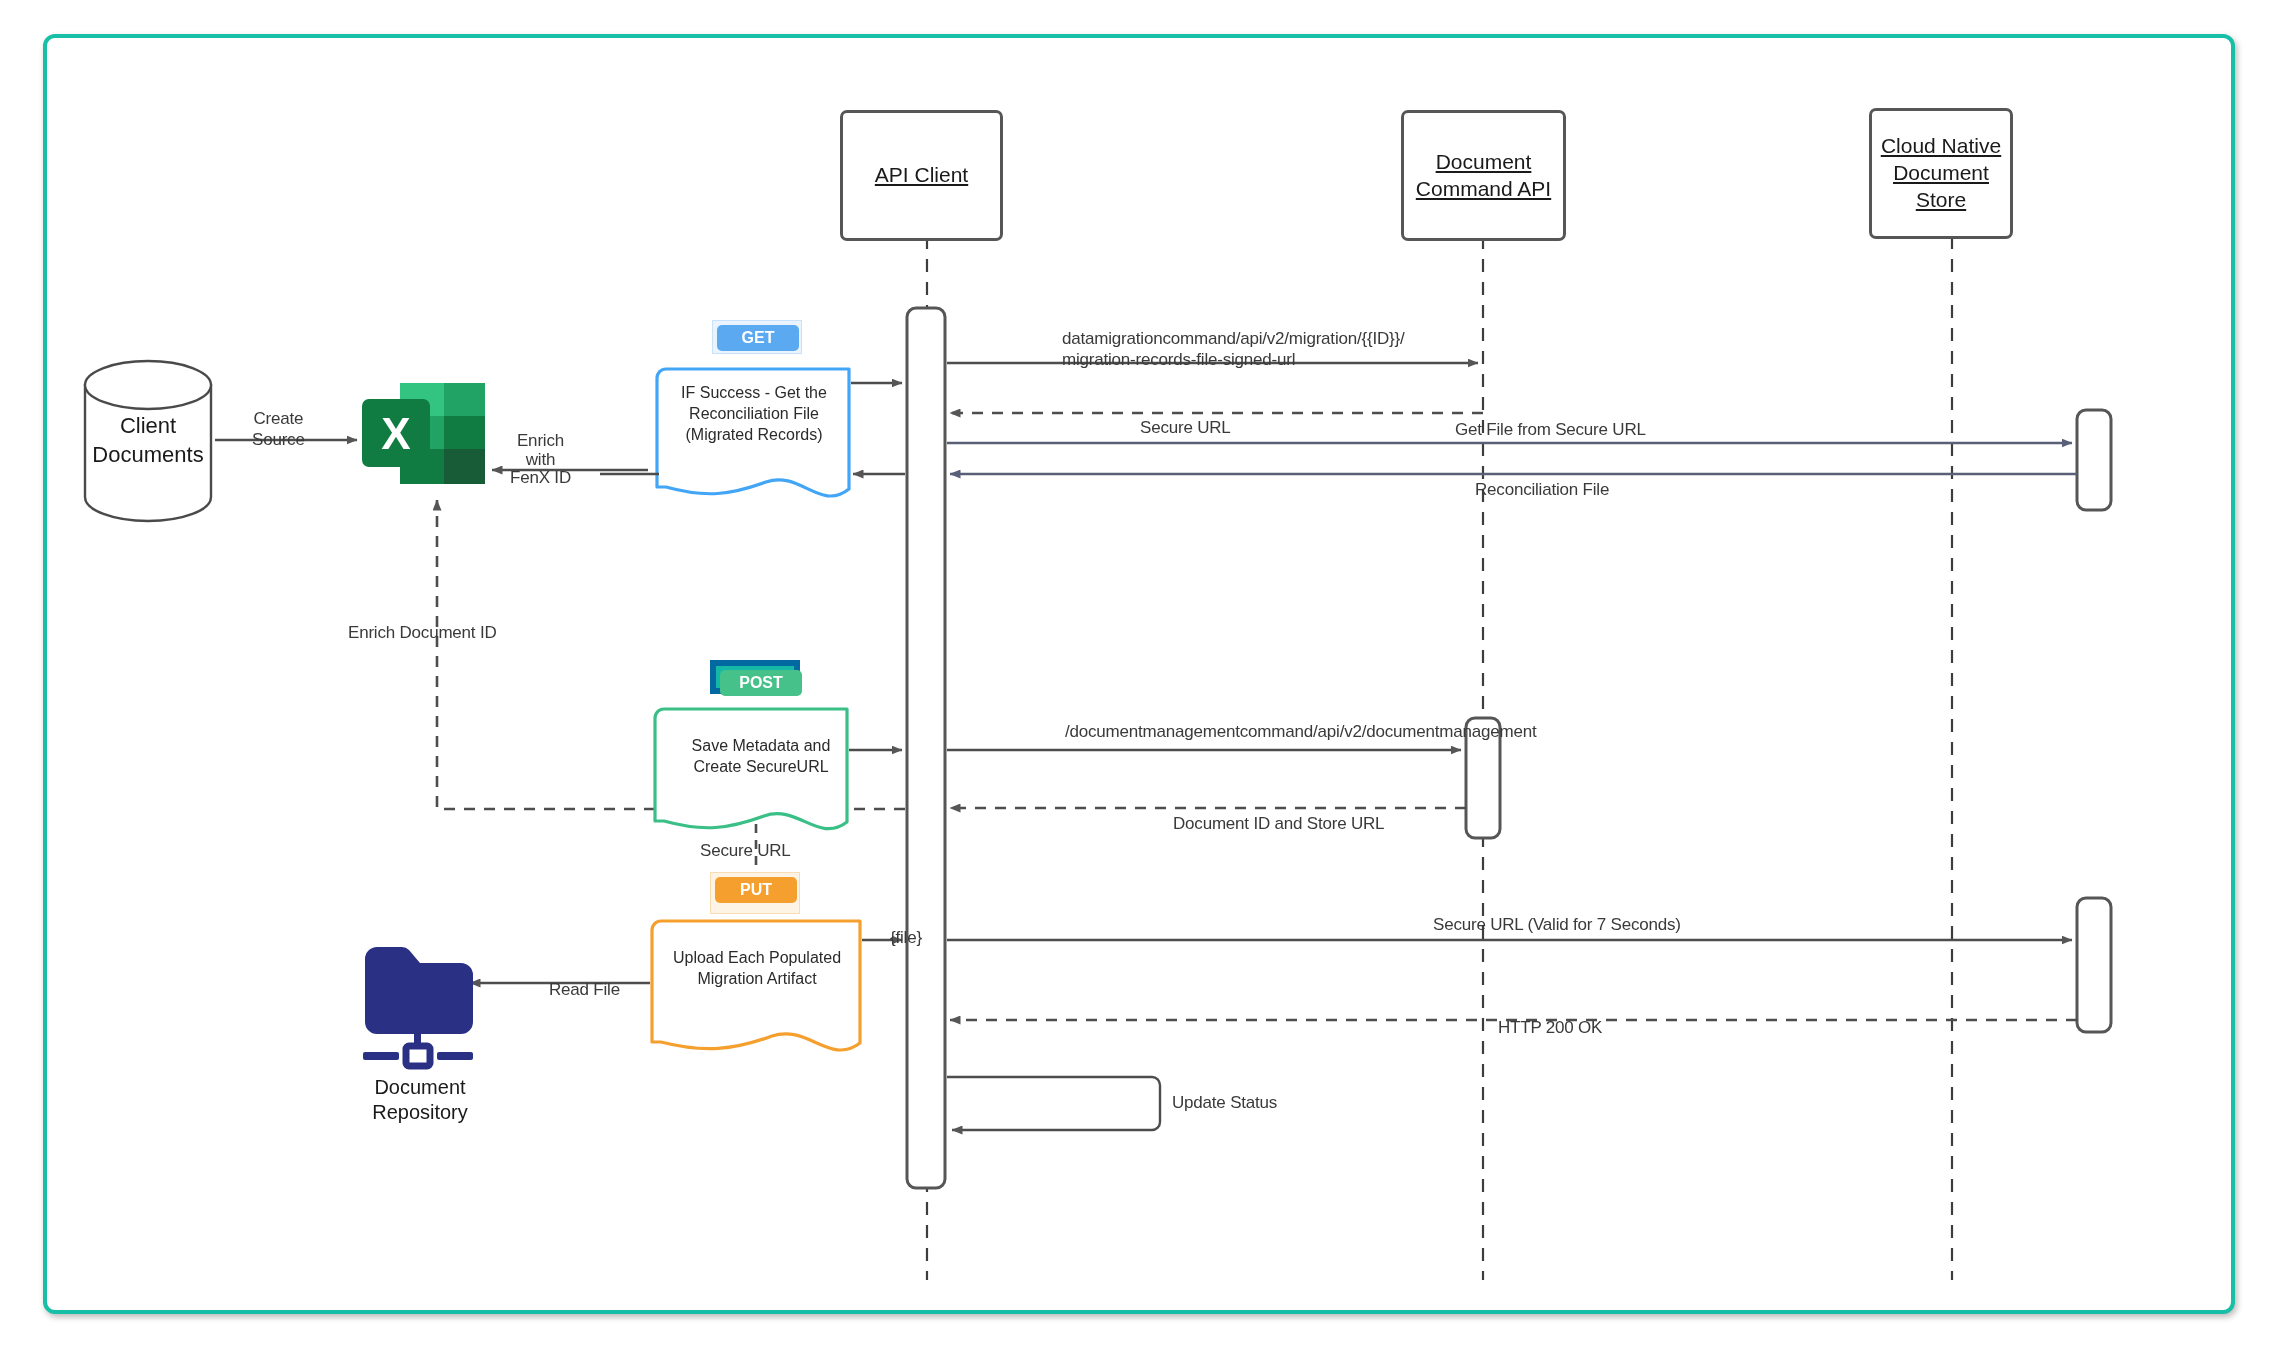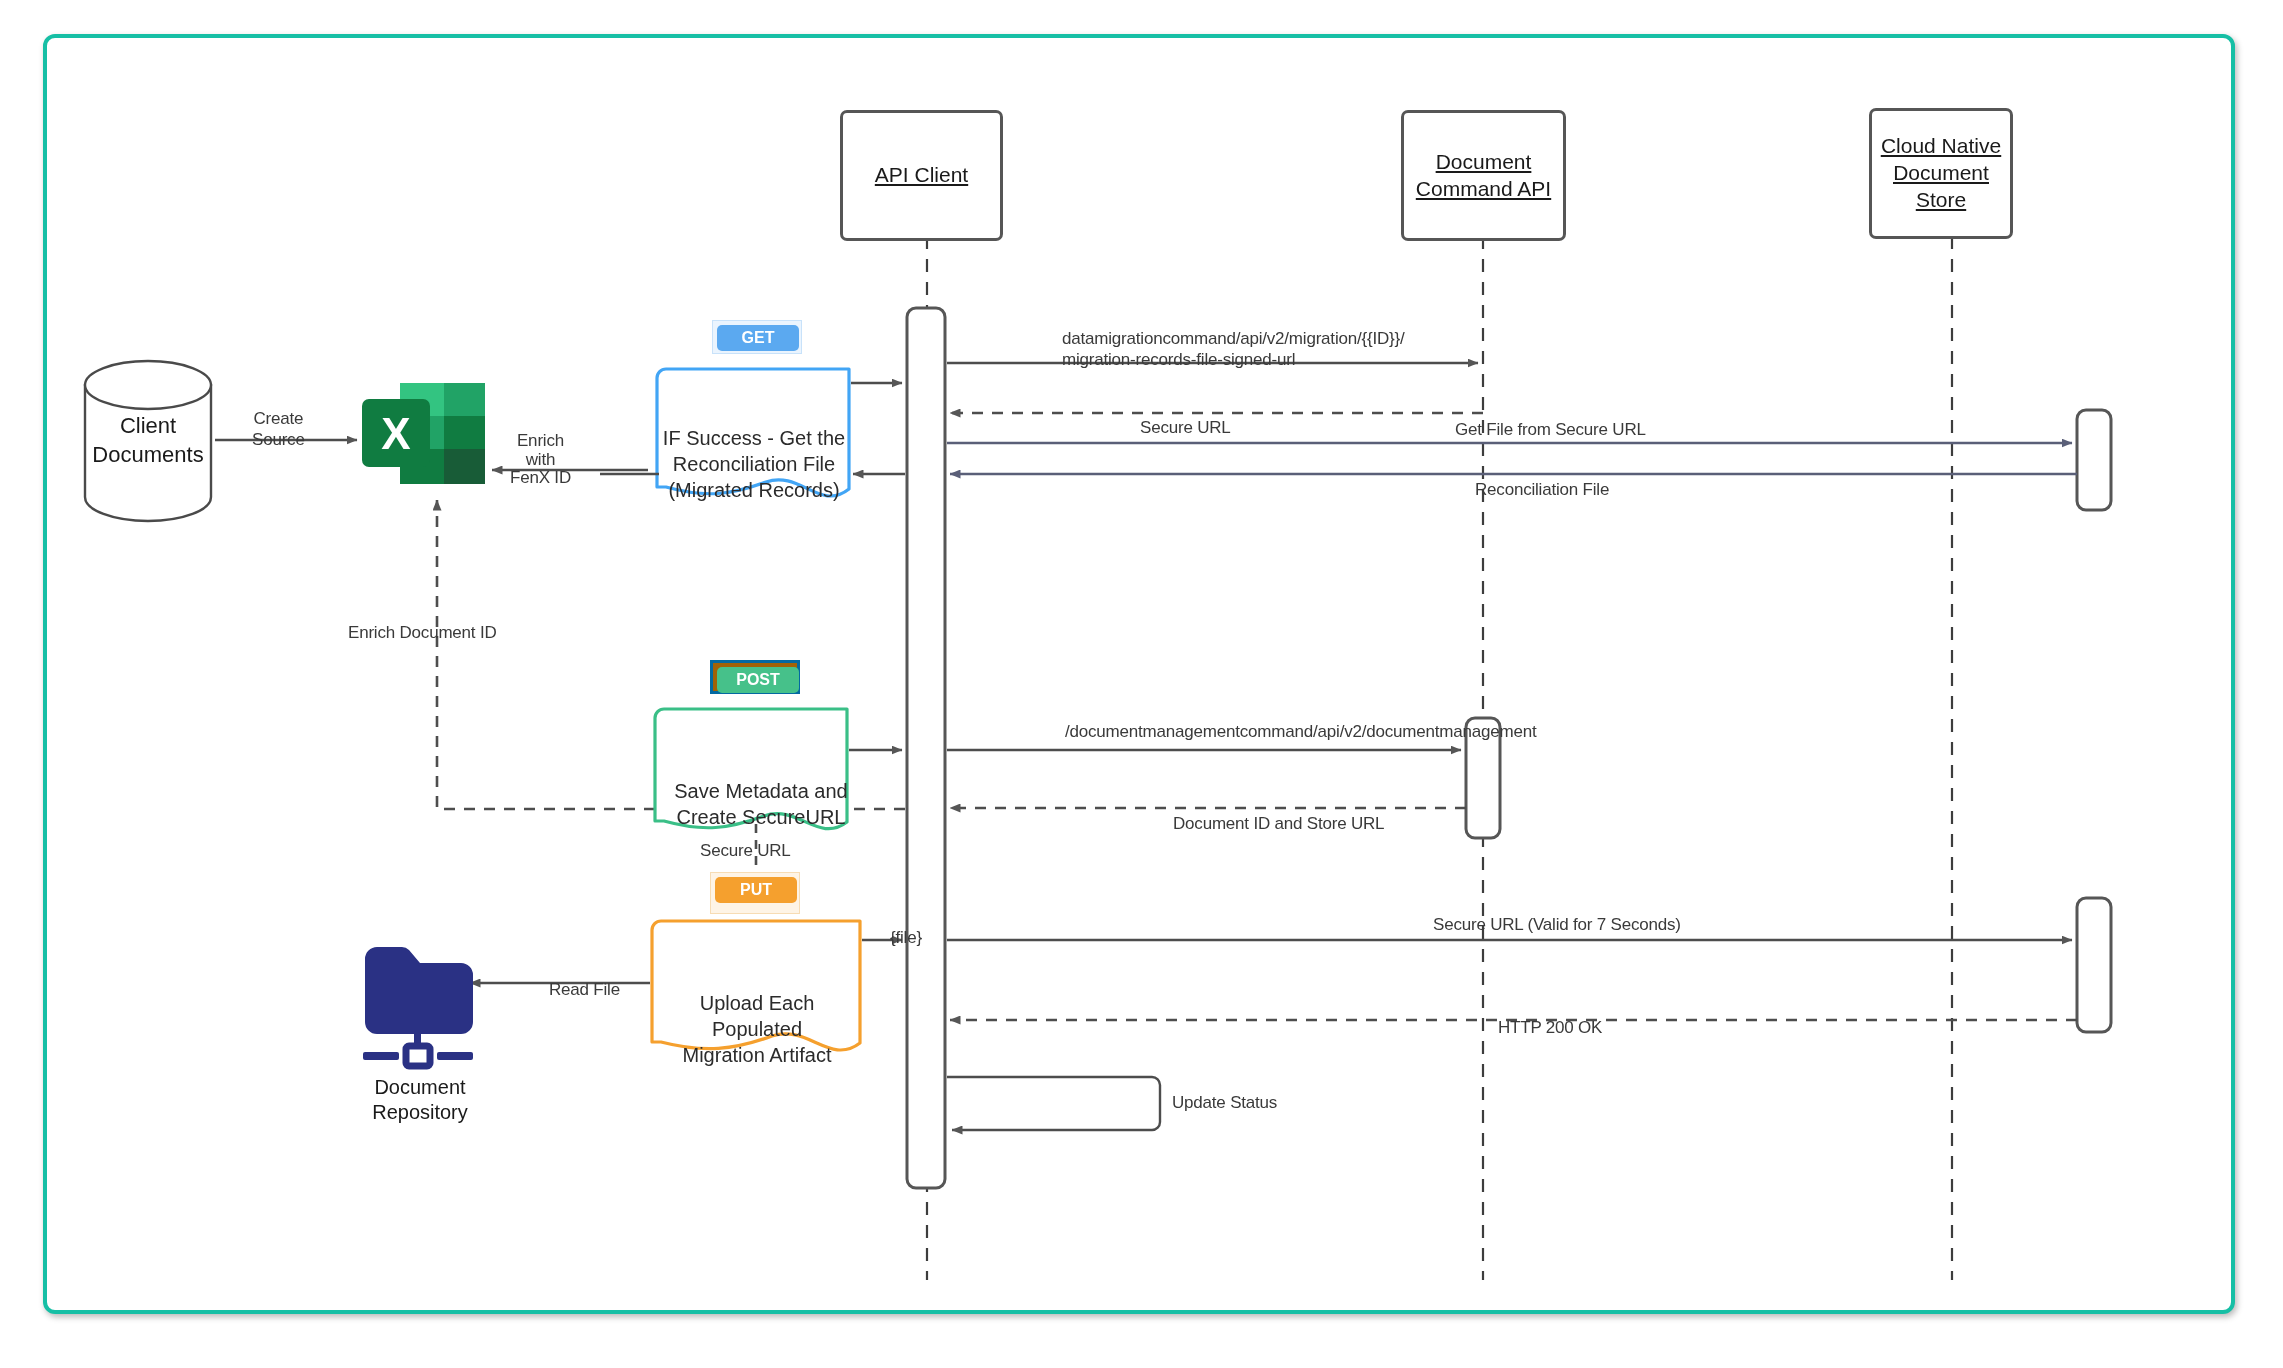--- a/index.html
+++ b/index.html
@@ -86,26 +86,25 @@
   .verb-wrap {
     position: absolute;
     box-sizing: border-box;
     display: flex;
     align-items: center;
     justify-content: center;
   }
   .note-text {
     position: absolute;
     text-align: center;
-    font-size: 20px;
+    font-size: 16px;
     color: #2b2b2b;
     line-height: 1.3;
     white-space: pre-line;
     pointer-events: none;
-    margin-top: 42px;
   }
   .icon-label {
     position: absolute;
     text-align: center;
     font-size: 20px;
     color: #1a1a1a;
     line-height: 1.25;
     white-space: pre-line;
   }
   .db-label {
@@ -246,21 +245,21 @@
     <div class="db-label" style="left:68px;top:412px;width:160px;">Client
 Documents</div>
 
     <div class="icon-label" style="left:340px;top:1075px;width:160px;">Document
 Repository</div>
 
     <div class="verb-wrap" style="left:712px;top:320px;width:90px;height:34px;background:#EAF4FE;border:1px solid #C8E2FA;">
       <div class="verb-badge" style="left:4px;top:4px;width:82px;height:26px;background:#5BA9F0;text-align:center;">GET</div>
     </div>
 
-    <div class="verb-wrap" style="left:710px;top:660px;width:90px;height:34px;background:#a16207;border:3px solid #0369a1;">
+    <div class="verb-wrap" style="left:710px;top:660px;width:90px;height:34px;background:#14b8a6;border:6px solid #0369a1;">
       <div class="verb-badge" style="left:4px;top:4px;width:82px;height:26px;background:#46C18A;">POST</div>
     </div>
 
     <div class="verb-wrap" style="left:710px;top:872px;width:90px;height:42px;background:#FEF4E6;border:1px solid #F7DCB4;">
       <div class="verb-badge" style="left:4px;top:4px;width:82px;height:26px;background:#F5A02E;">PUT</div>
     </div>
 
     <div class="note-text" style="left:657px;top:383px;width:194px;">IF Success - Get the
 Reconciliation File
 (Migrated Records)</div>

